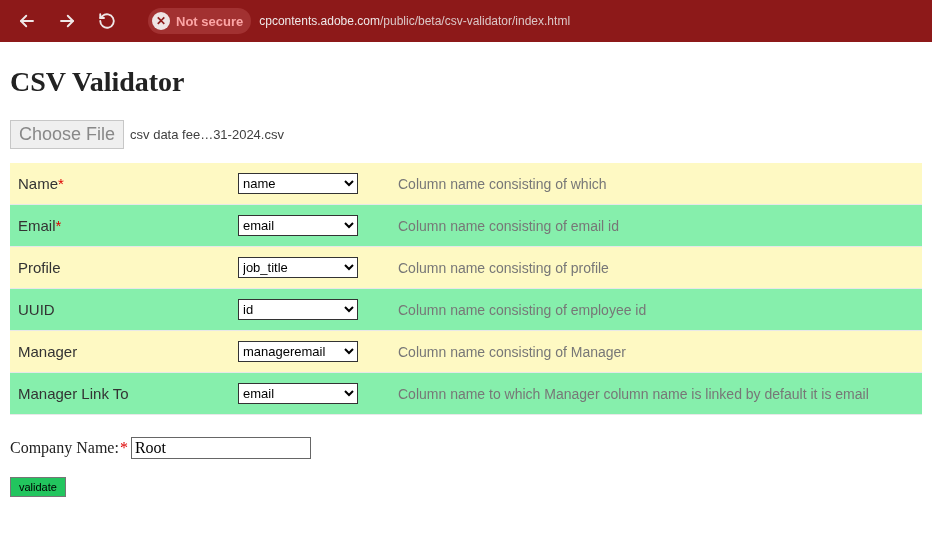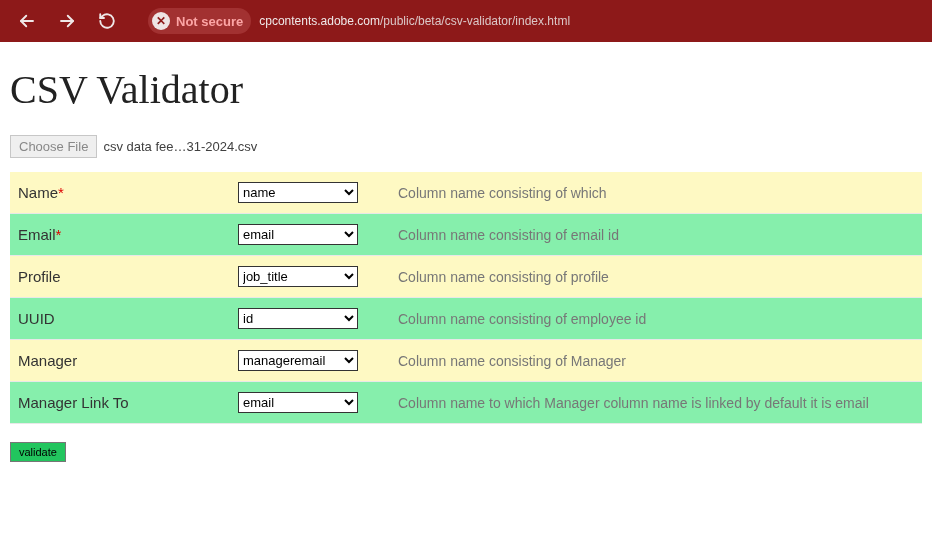--- a/index.html
+++ b/index.html
@@ -43,29 +43,29 @@
       display: flex; align-items: center; justify-content: center;
       font-weight: bold; font-size: 12px;
       margin-right: 6px;
     }
     .not-secure-text { color: #fca5a5; font-weight: 600; font-size: 13px; }
     .url-text { color: #efe8e8; font-size: 12px; }
     .url-path { color: #dcc8c8; }
 
     
     .content { padding: 10px 10px 10px 10px; }
-    h1 { font-family: "Times New Roman", Times, serif; font-size: 40px; font-weight: normal; margin: 14px 0 22px 0; }
+    h1 { font-family: "Times New Roman", Times, serif; font-size: 28px; font-weight: bold; margin: 14px 0 22px 0; }
 
     
     .file-row { display: flex; align-items: center; margin-bottom: 14px; }
     .choose-file-btn {
       background: #efefef;
       border: 1px solid #c7c7c7;
       padding: 3px 8px;
-      font-size: 13px;
+      font-size: 18px;
       color: #888;
       cursor: pointer;
       font-family: Arial;
     }
     .file-name { margin-left: 6px; font-size: 13px; color: #404040; }
 
     
     table { width: 100%; border-collapse: collapse; table-layout: fixed; }
     tr.odd { background: #fef9c3; }
     tr.even { background: #86efac; }
@@ -185,15 +185,20 @@
       <tr class="even">
         <td class="label-cell">Manager Link To</td>
         <td class="select-cell">
           <select><option>email</option></select>
         </td>
         <td class="desc-cell">Column name to which Manager column name is linked by default it is email</td>
       </tr>
     </tbody>
   </table>
 
+  <div class="company-row">
+    <span>Company Name:</span>
+      <span class="req">*</span>
+    <input class="company-input" type="text" value="Root" style="">
+  </div>
 
   <button class="validate-btn">validate</button>
 </div>
 
 </body></html>

